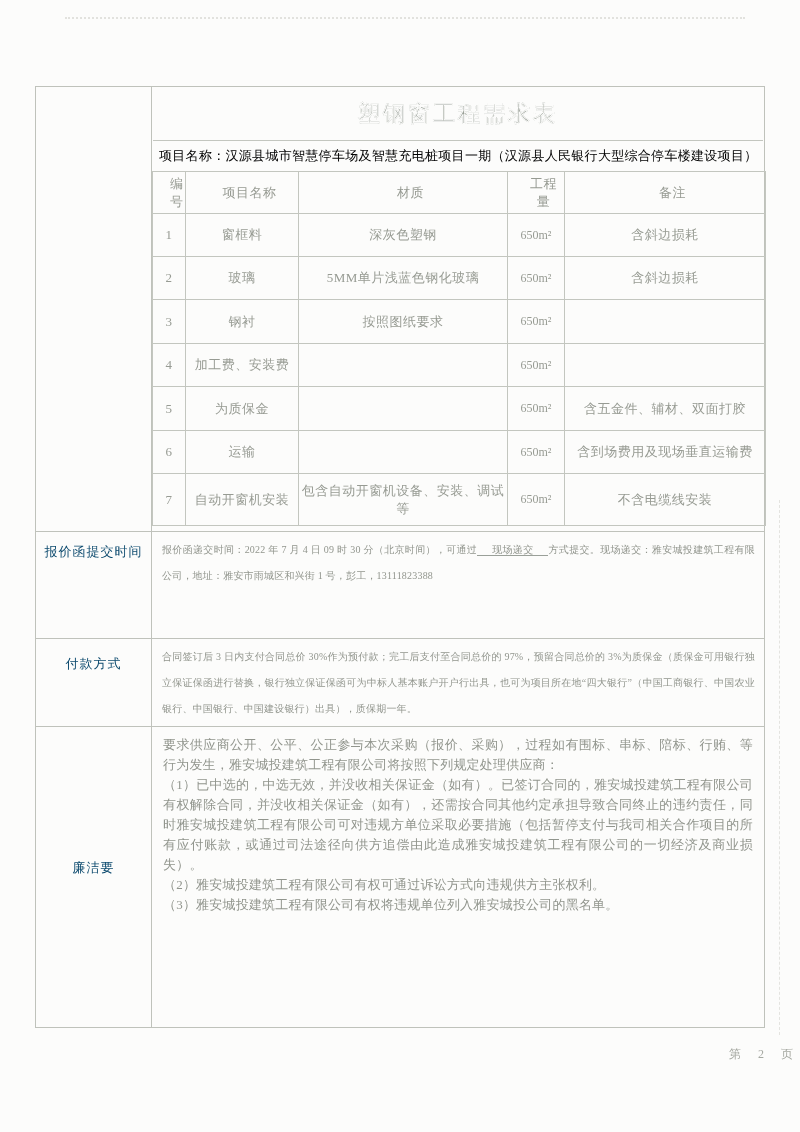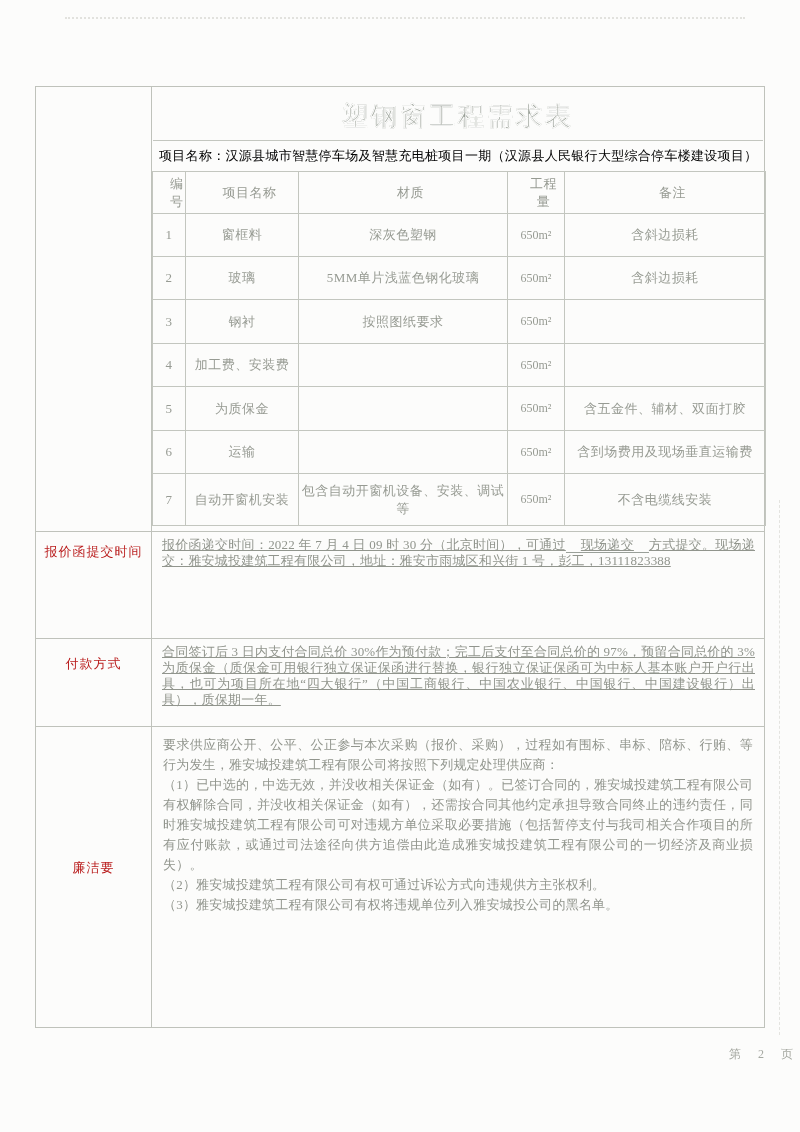--- a/index.html
+++ b/index.html
@@ -22,29 +22,29 @@
     position:absolute;left:35px;top:86px;width:728px;height:940px;
     border:1px solid #bfc2bb;background:transparent;
   }
   .vline-labels{position:absolute;left:115px;top:0;bottom:0;width:0;border-left:1px solid #bfc2bb;}
   .hline{position:absolute;left:0;right:0;height:0;border-top:1px solid #bfc2bb;}
   .hline-1{top:444px;}
   .hline-2{top:551px;}
   .hline-3{top:639px;}
   .side-label{
     position:absolute;left:0;width:115px;text-align:center;
-    font-size:13px;letter-spacing:1px;color:#b91c1c;
+    font-size:13px;letter-spacing:1px;color:#0c4a6e;
   }
   .side-label-submission{top:456px;}
   .side-label-payment{top:568px;}
   .side-label-integrity{top:772px;}
   .win-cell{position:absolute;left:116px;top:0;width:612px;height:444px;}
   .win-title{
     position:absolute;top:12px;left:0;right:0;text-align:center;
-    font-size:26px;letter-spacing:3px;color:#9aa098;font-weight:bold;
+    font-size:22px;letter-spacing:3px;color:#9aa098;font-weight:bold;
     -webkit-text-stroke:.2px #fcfcfb;
   }
   .title-hr{position:absolute;top:53px;left:1px;right:1px;border-top:1px solid #c3c6bf;}
   .proj-row{
     position:absolute;top:54px;left:0;right:0;height:30px;
     font-size:13px;line-height:30px;padding-left:7px;letter-spacing:.3px;
     white-space:nowrap;overflow:hidden;color:#000000;
   }
   table.win-grid{
     position:absolute;top:84px;left:0;width:613px;
@@ -55,22 +55,22 @@
     border:1px solid #c3c6bf;text-align:center;vertical-align:middle;
     padding:0 2px;letter-spacing:.5px;overflow:hidden;
   }
   table.win-grid tr.hdr td{height:41px;padding-left:17px;}
   table.win-grid td.qty{font-size:12px;letter-spacing:0;}
   .sect-cell{position:absolute;left:116px;width:612px;color:#91958d;}
   .sect-submission{top:444px;height:107px;}
   .sect-payment{top:551px;height:88px;}
   .sect-integrity{top:639px;height:301px;}
   .sect-body{
-    padding:6px 9px 0 10px;font-size:13px;line-height:16px;
-    text-align:justify;letter-spacing:.2px;text-decoration:underline;
+    padding:6px 9px 0 10px;font-size:10px;line-height:26px;
+    text-align:justify;letter-spacing:.2px;
   }
   .u-inline{border-bottom:1px solid #9aa099;padding:0 15px;}
   .integrity-body{padding:9px 11px 0 11px;font-size:13px;line-height:20px;text-align:justify;letter-spacing:.2px;}
   .integrity-body p{margin:0;}
   .page-footer{
     position:absolute;top:1046px;left:0;right:0;text-align:right;
     font-size:12px;letter-spacing:7px;color:#a5a8a1;
   }
 </style>
 </head>

